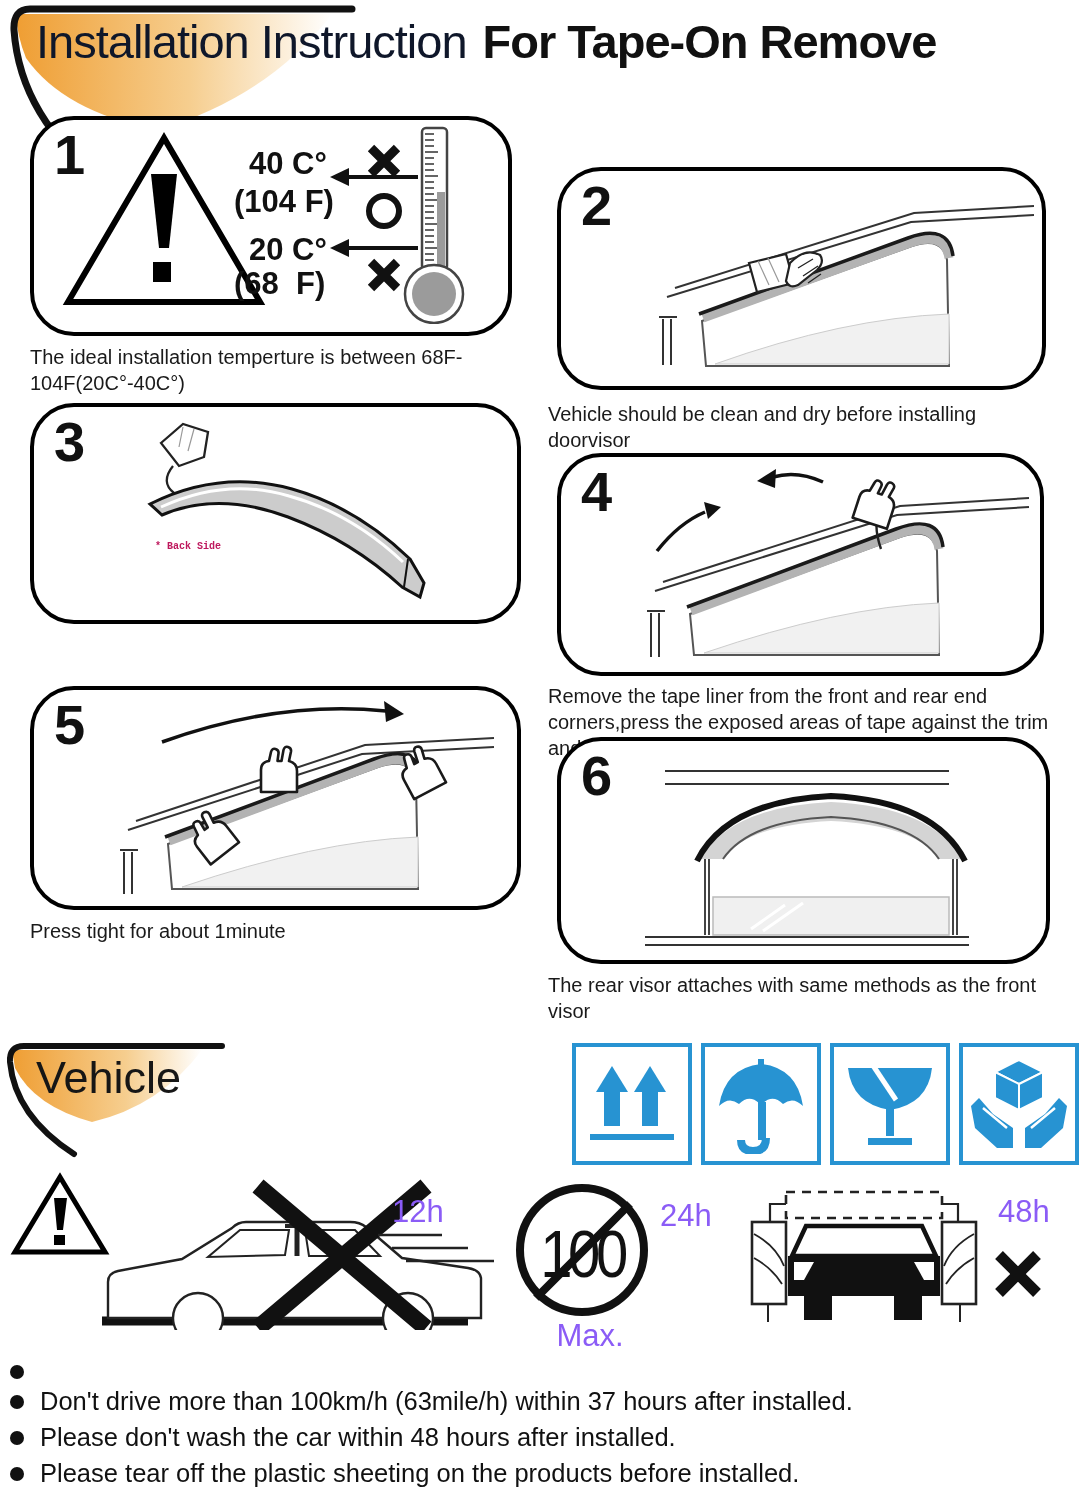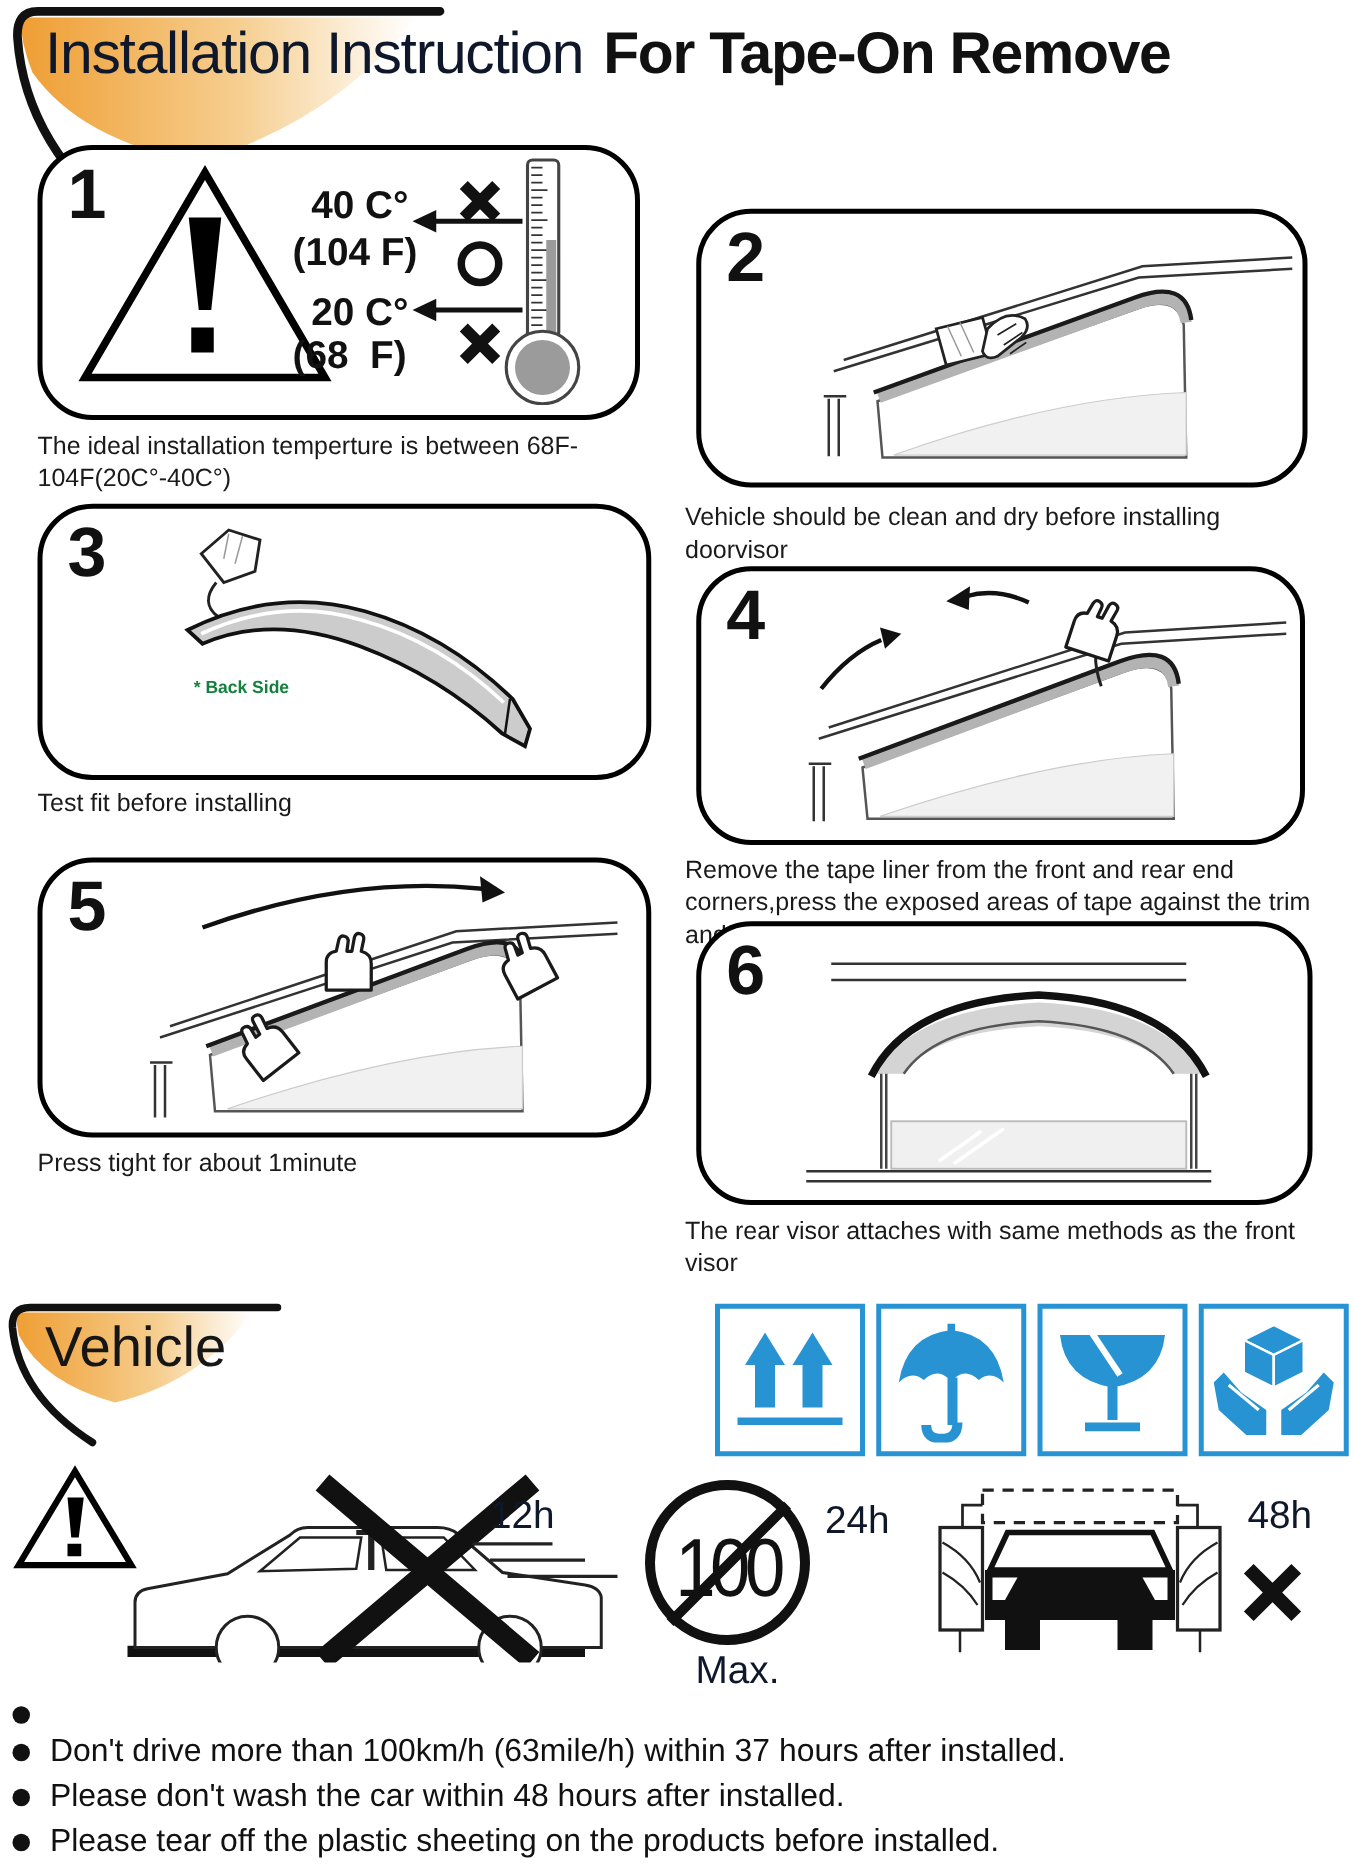--- a/index.html
+++ b/index.html
@@ -9,26 +9,26 @@
   
   .title{position:absolute;left:36px;top:14px;white-space:nowrap;}
   .title .t1{font-size:47px;font-weight:400;letter-spacing:-1px;color:#0f172a;}
   .title .t2{font-size:47px;font-weight:700;letter-spacing:-1px;margin-left:16px;color:#111;}
   
   .step-box{position:absolute;border:4px solid #000;border-radius:44px;background:#fff;}
   .step-num{position:absolute;left:20px;top:2px;font-size:56px;font-weight:700;color:#111;}
   .illus{position:absolute;left:0;top:0;}
   .cap{position:absolute;font-size:20px;line-height:1.3;text-align:left;color:#1a1a1a;}
   .tlabel{position:absolute;font-size:31px;font-weight:700;color:#111;white-space:pre;}
-  .note{position:absolute;font-size:14px;font-weight:700;color:#15803d;}
+  .note{position:absolute;font-size:10px;font-weight:700;color:#be185d;font-family:Liberation Mono, monospace;}
   
   .cautions-title{position:absolute;left:36px;top:1052px;font-size:45px;font-weight:400;color:#161616;}
   .pack-icon{position:absolute;width:112px;height:114px;border:4px solid #2793D2;background:#fff;
              display:flex;align-items:center;justify-content:center;}
-  .hlabel{position:absolute;font-size:31px;color:#0f172a;}
+  .hlabel{position:absolute;font-size:31px;color:#8b5cf6;}
   .speed-num{position:absolute;left:518px;top:1216px;width:128px;text-align:center;
              font-size:66px;letter-spacing:-5px;color:#111;transform:scaleX(0.88);}
   
   .bullets{position:absolute;left:10px;top:1358px;width:1066px;}
   .bullet-row{display:flex;align-items:flex-start;margin-bottom:9px;}
   .dot{width:14px;height:14px;border-radius:50%;background:#111;margin:7px 16px 0 0;flex:0 0 auto;}
   .bullet-text{font-size:25.5px;color:#111;line-height:1.05;}
 </style>
 </head>
 <body>
@@ -126,21 +126,20 @@
         <path d="M139,59 q-13,16 1,27 q7,5 14,1" stroke="#222" stroke-width="2.3" fill="none"></path>
       </g>
       <g>
         <path d="M116,97 Q186,62 258,82 Q322,100 376,152 L390,176 L386,190 L368,180 Q318,134 254,110 Q184,84 128,108 Z" fill="#cccccc" stroke="#111" stroke-width="3"></path>
         <path d="M127,100 Q192,70 255,89 Q317,106 369,155" stroke="#fff" stroke-width="3" fill="none"></path>
         <path d="M374,152 L370,180" stroke="#111" stroke-width="2"></path>
       </g>
     </svg>
     <span class="note" style="left:121px;top:134px">* Back Side</span>
   </div>
-  <div class="cap" style="left:30px;top:630px;width:480px">Test fit before installing</div>
 
   <div class="step-box" style="left:557px;top:453px;width:479px;height:215px">
     <span class="step-num">4</span>
     <svg class="illus" width="471" height="207" viewBox="0 0 471 207">
       <g stroke="#333" stroke-width="2" fill="none">
         <path d="M94,134 L336,58 L468,50"></path>
           <path d="M102,125 L339,49 L468,41"></path>
       </g>
       <path d="M86,154 h18 M90,156 v44 M98,156 v44" stroke="#333" stroke-width="2"></path>
       <path d="M129,157 L339,80 Q372,69 376,94 L378,198 L133,198 Z" fill="#fff" stroke="#555" stroke-width="2"></path>

